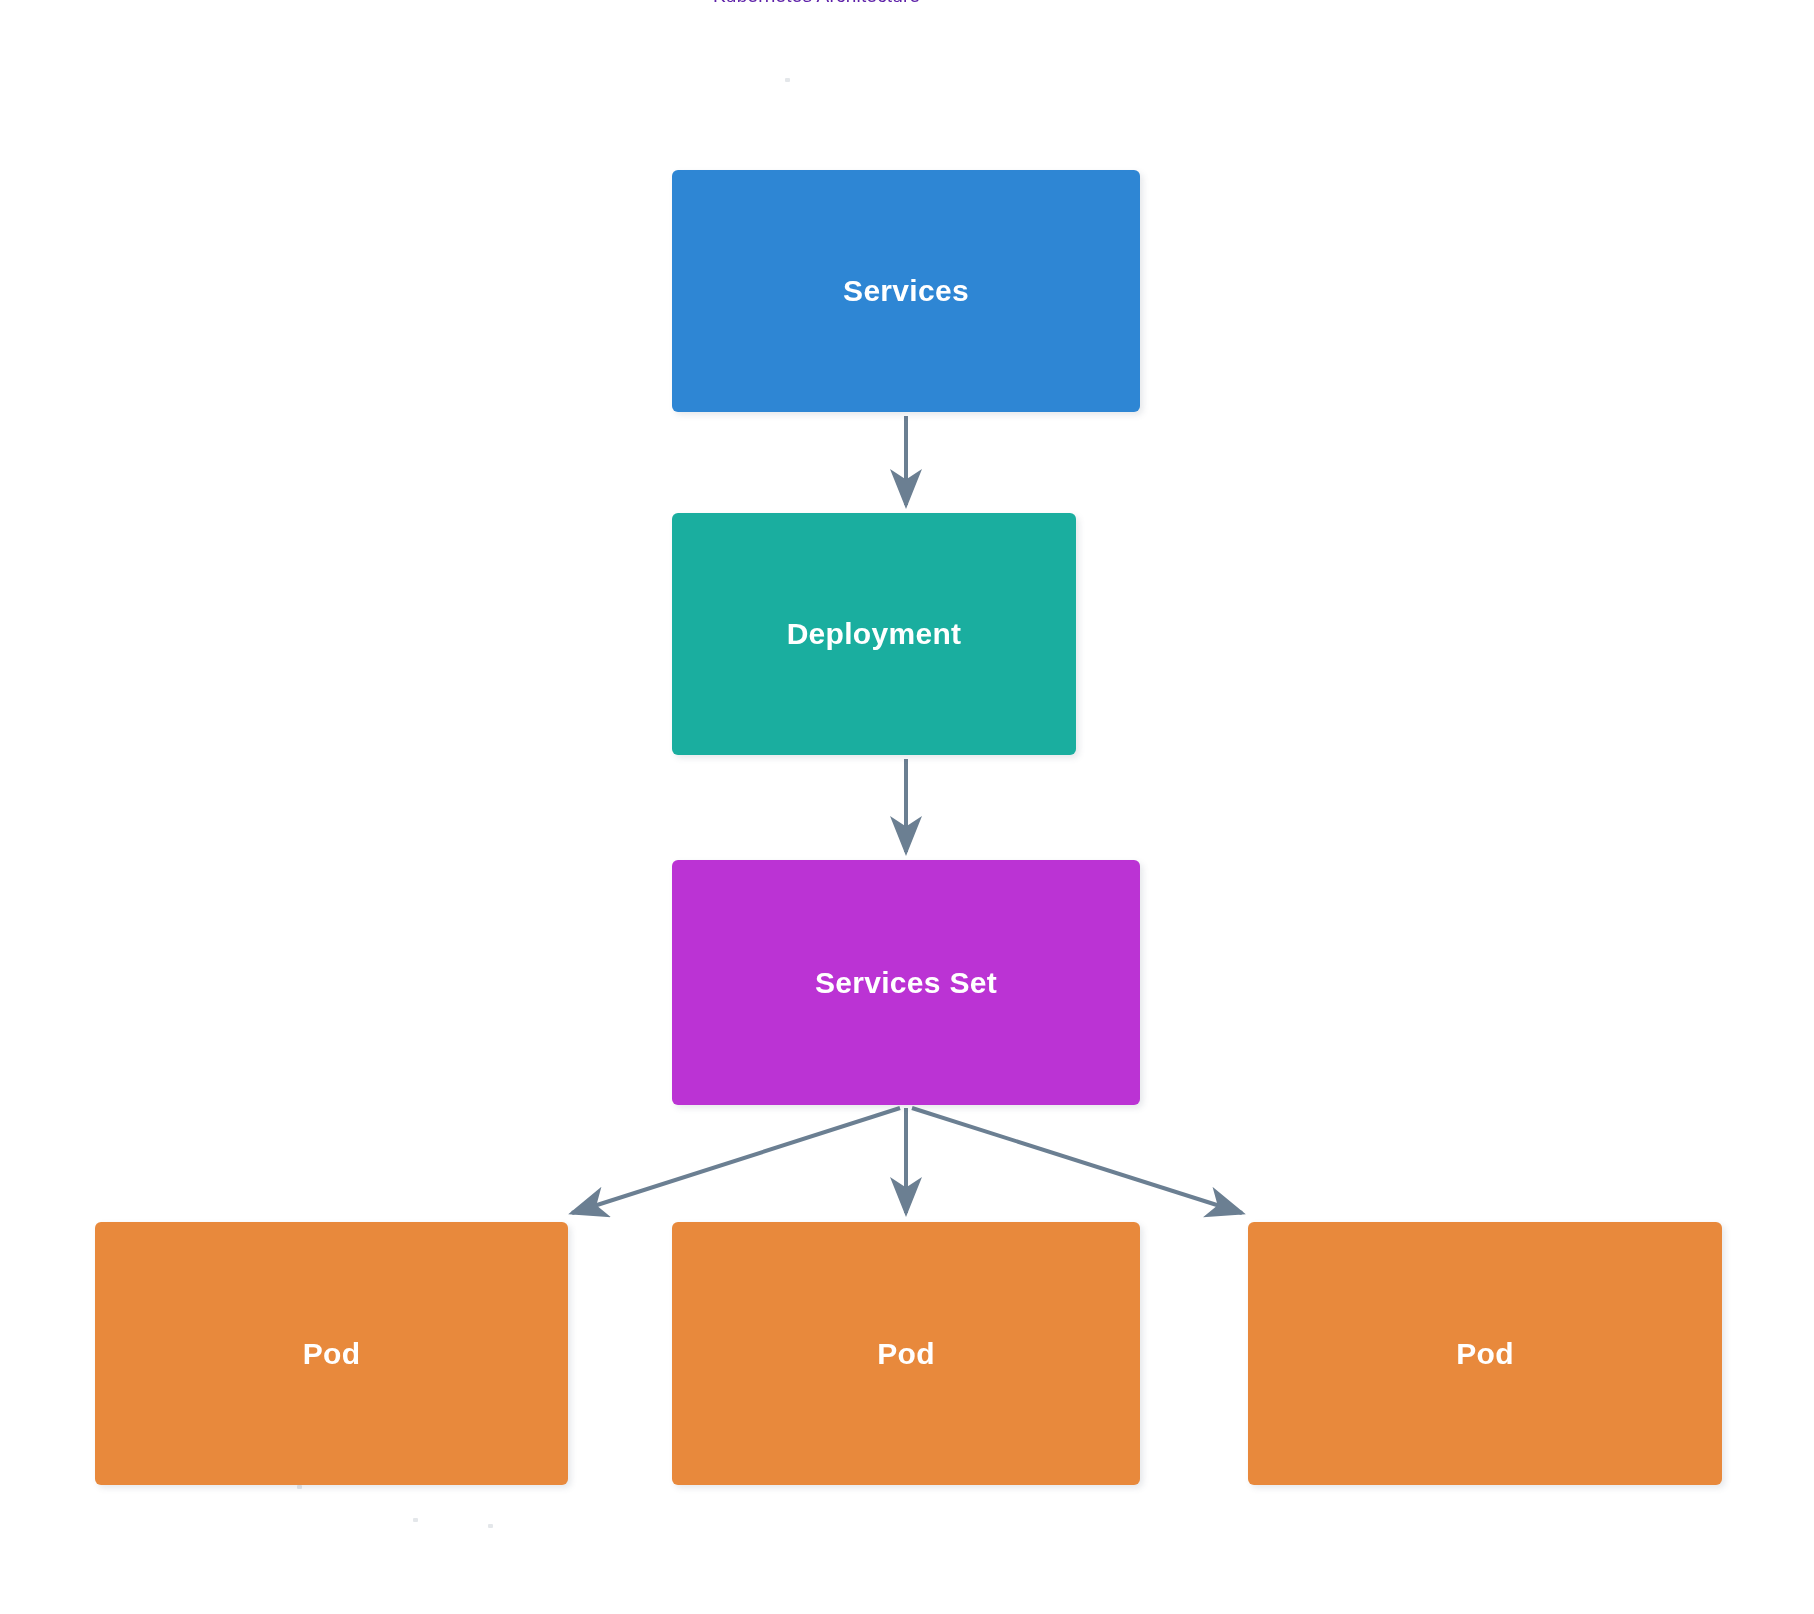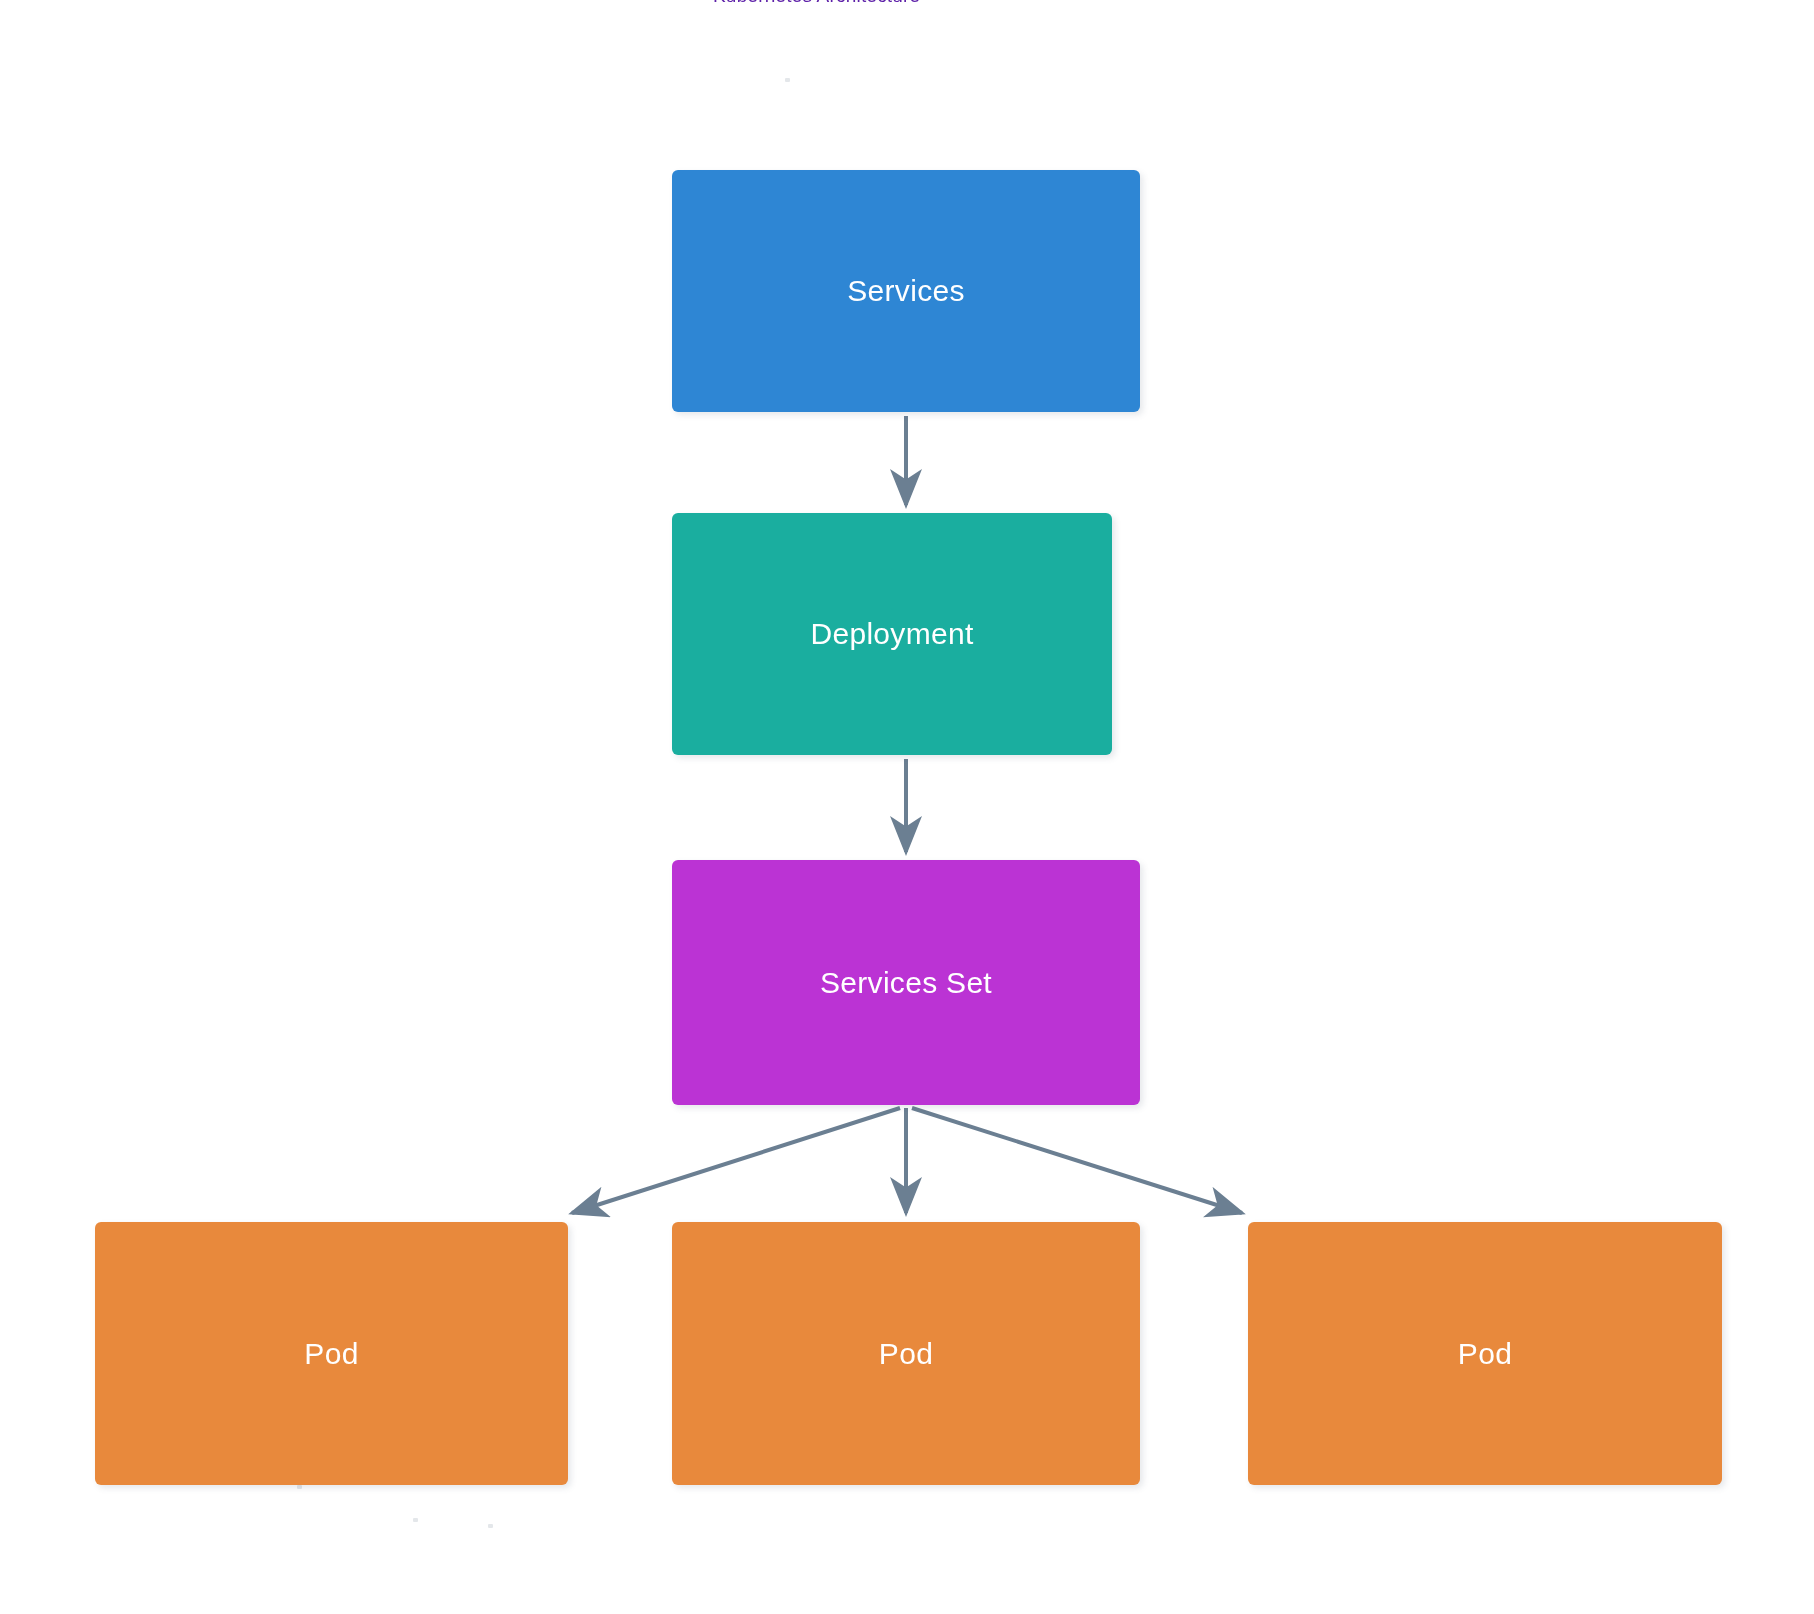--- a/index.html
+++ b/index.html
@@ -48,27 +48,27 @@
     align-items: center;
     justify-content: center;
     border-radius: 6px;
     box-shadow: 3px 3px 6px rgba(80, 90, 110, 0.14);
     box-sizing: border-box;
   }
   .node-label {
     color: #ffffff;
     font-family: "Liberation Sans", sans-serif;
     font-size: 30px;
-    font-weight: 400;
+    font-weight: 700;
     letter-spacing: 0.3px;
     text-align: center;
     user-select: none;
   }
   .node-services    { left: 672px;  top: 170px;  width: 468px; height: 242px; }
-  .node-deployment  { left: 672px;  top: 513px;  width: 440px; height: 242px; }
+  .node-deployment  { left: 672px;  top: 513px;  width: 404px; height: 242px; }
   .node-replicaset  { left: 672px;  top: 860px;  width: 468px; height: 245px; }
   .node-pod-left    { left: 95px;   top: 1222px; width: 473px; height: 263px; }
   .node-pod-center  { left: 672px;  top: 1222px; width: 468px; height: 263px; }
   .node-pod-right   { left: 1248px; top: 1222px; width: 474px; height: 263px; }
 
   
   #edges {
     position: absolute;
     left: 0;
     top: 0;

